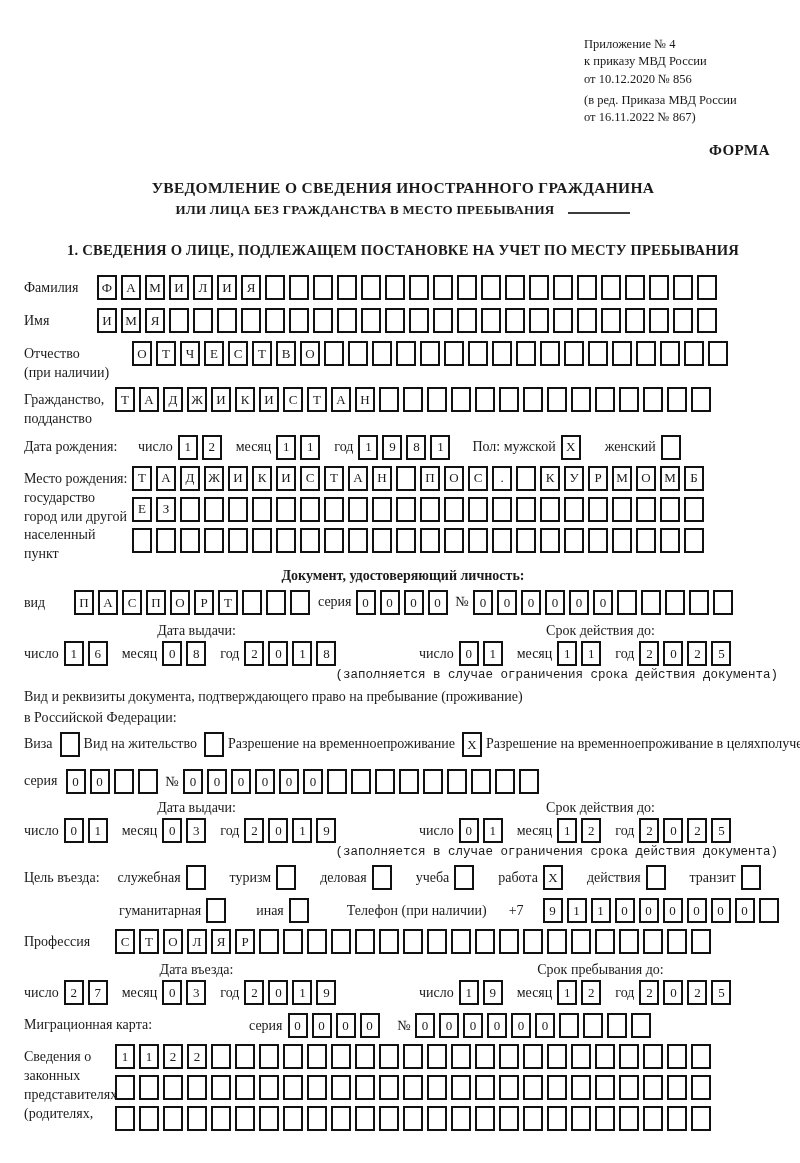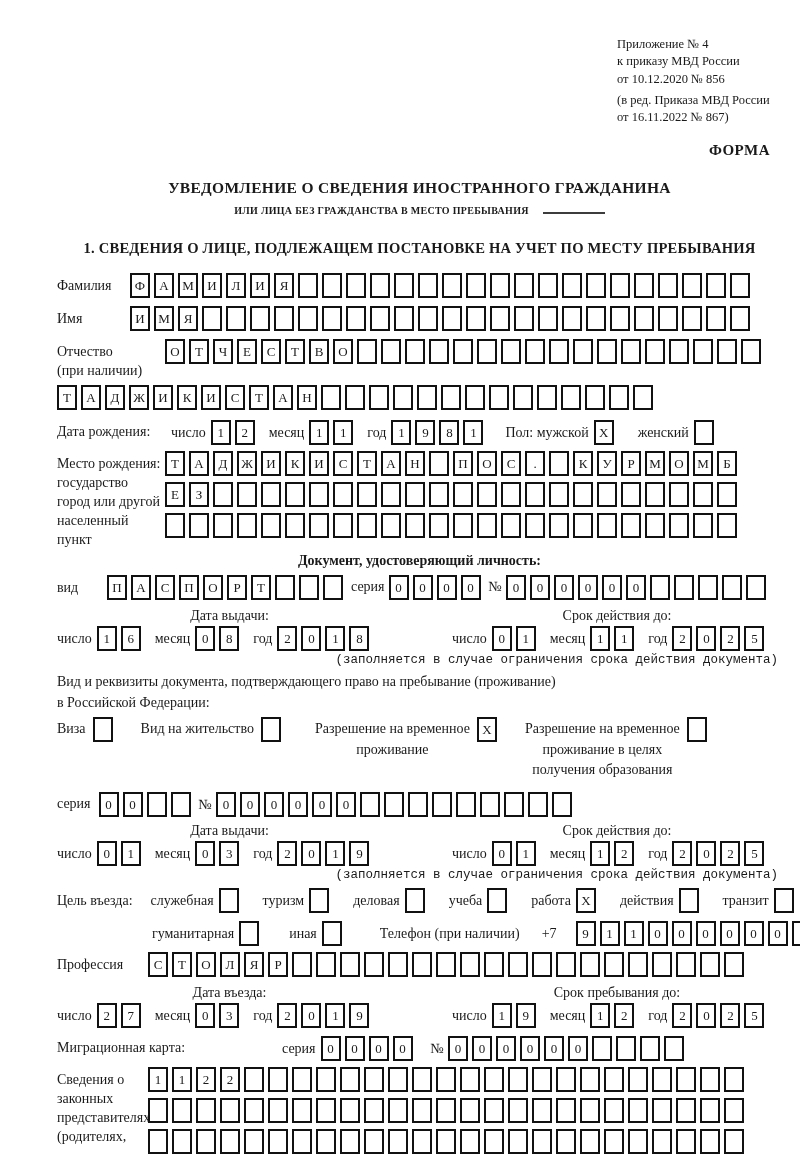--- a/index.html
+++ b/index.html
@@ -3,29 +3,29 @@
 <meta charset="utf-8">
 <style>
   * { margin:0; padding:0; box-sizing:border-box; }
   html,body { background:#ffffff; }
   body {
     width:800px; height:1163px;
     color:#1a1a1a;
     font-family:"Liberation Serif", serif;
     font-size:14px;
   }
-  .page { width:800px; height:1163px; padding:36px 18px 0 57px; overflow:hidden; position:relative; }
+  .page { width:800px; height:1163px; padding:36px 18px 0 24px; overflow:hidden; position:relative; }
 
   
   .appendix { margin-left:560px; white-space:nowrap; font-size:12.5px; line-height:1.38; }
   .appendix .gap { height:4px; }
   .forma { text-align:right; padding-right:12px; font-weight:bold; font-size:15px; margin-top:16px; letter-spacing:.5px; }
 
   .title1 { text-align:center; font-weight:bold; font-size:15.5px; margin-top:20px; letter-spacing:.3px; }
-  .title2 { text-align:center; font-weight:bold; font-size:10px; margin-top:4px; letter-spacing:.3px; }
+  .title2 { text-align:center; font-weight:bold; font-size:13px; margin-top:4px; letter-spacing:.3px; }
   .blank-line { display:inline-block; width:62px; height:13px; border-bottom:2px solid #3c3c3c; margin-left:14px; }
 
   .sec-heading { text-align:center; font-weight:bold; font-size:14.6px; margin-top:24px; margin-bottom:16px; letter-spacing:.2px; }
 
   
   .cell {
     display:inline-flex; align-items:center; justify-content:center;
     width:20px; height:25px; border:2px solid #111; margin-right:4px;
     font-size:13px; flex:0 0 auto; background:#fff;
   }
@@ -50,21 +50,21 @@
   .dgroup-l { width:345px; margin-right:50px; }
   .dlbl { margin-right:5px; }
   .dlbl + .cells { margin-right:10px; }
   .note { font-size:12.5px; text-align:right; padding-right:4px; margin:2px 0 4px 0;font-family:Liberation Mono, monospace; }
 
   .intro { margin-top:4px; line-height:1.5; }
 
   .opts { display:flex; align-items:flex-start; margin:4px 0 10px 0; }
   .opt { display:flex; align-items:flex-start; flex:0 0 auto; }
   .opt .olbl { margin-right:7px; padding-top:4px; }
-  .olines { display:flex; flex-direction:column; align-items:center; text-align:center; line-height:1.45; margin-right:7px; padding-top:2px; }
+  .olines { display:flex; align-items:center; text-align:center; line-height:1.45; margin-right:7px; padding-top:2px; }
   .gap24 { width:24px; } .gap30 { width:30px; }
 
   .purpose { display:flex; align-items:center; flex-wrap:nowrap;gap:12px; }
   .purpose .plbl { margin-right:6px; flex:0 0 auto; }
   .purpose .opt { align-items:center; margin-right:8px; }
   .purpose .opt .olbl { padding-top:0; margin-right:5px; }
   .purpose2 { margin-left:95px; }
   .phone-lbl { margin:0 10px 0 14px; flex:0 0 auto; }
   .phone-prefix { margin-right:7px; flex:0 0 auto; }
 </style>
@@ -180,20 +180,24 @@
         <span class="cell"></span>
         <span class="cell"></span>
         <span class="cell"></span>
         <span class="cell"></span>
         <span class="cell"></span>
         <span class="cell"></span>
       </div>
   </div>
 
   <div class="row">
+    <div class="lbl w91">
+      <div>Гражданство,</div>
+      <div>подданство</div>
+    </div>
     <div class="cells">
         <span class="cell">Т</span>
         <span class="cell">А</span>
         <span class="cell">Д</span>
         <span class="cell">Ж</span>
         <span class="cell">И</span>
         <span class="cell">К</span>
         <span class="cell">И</span>
         <span class="cell">С</span>
         <span class="cell">Т</span>

